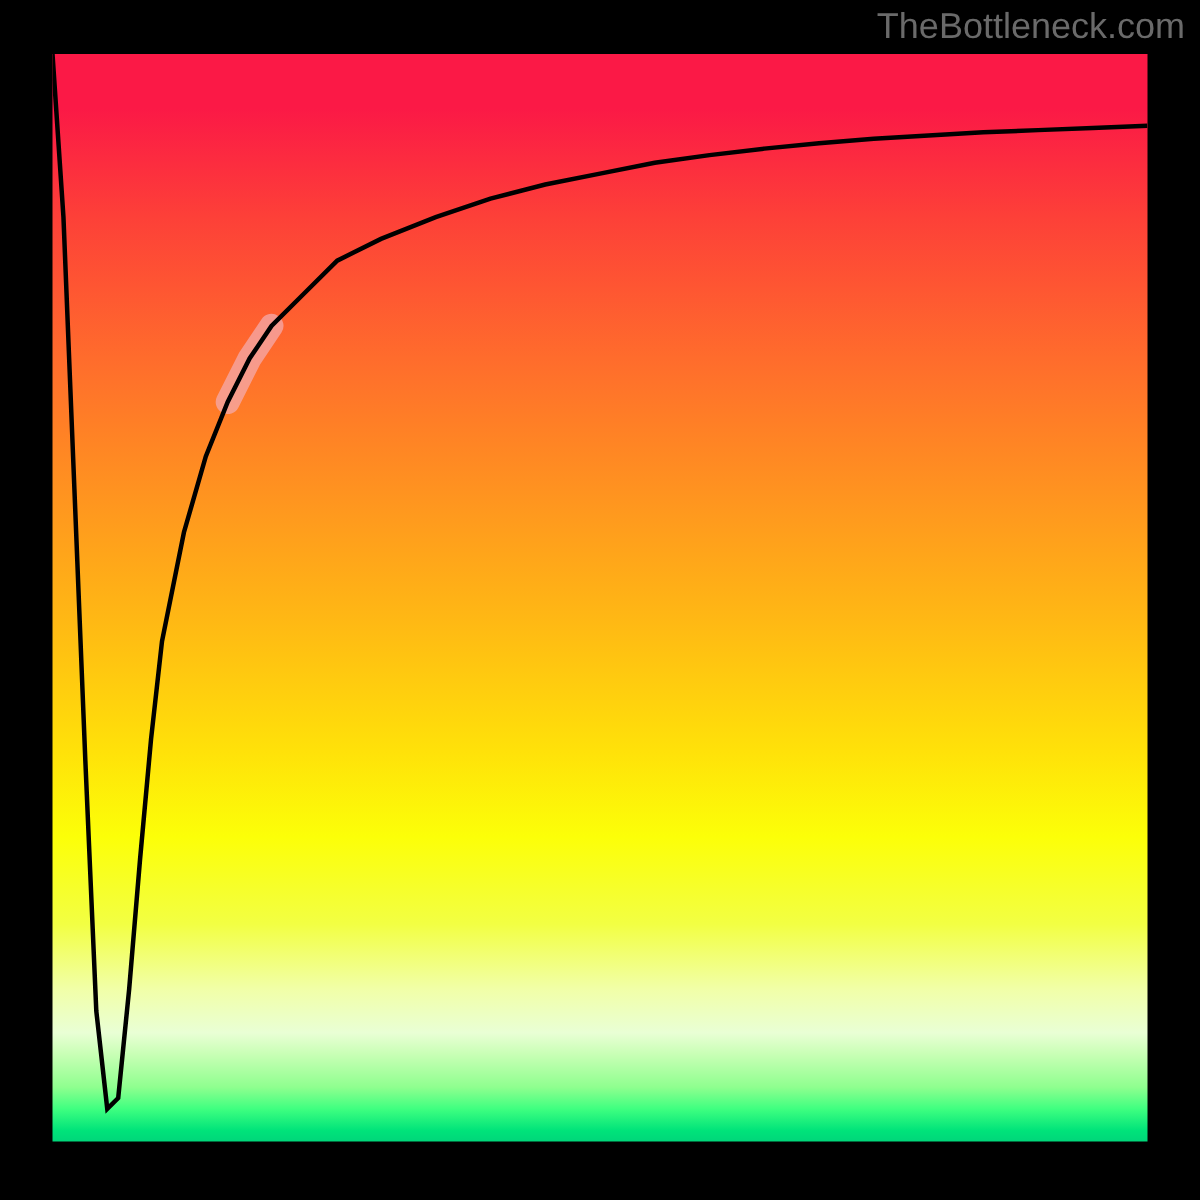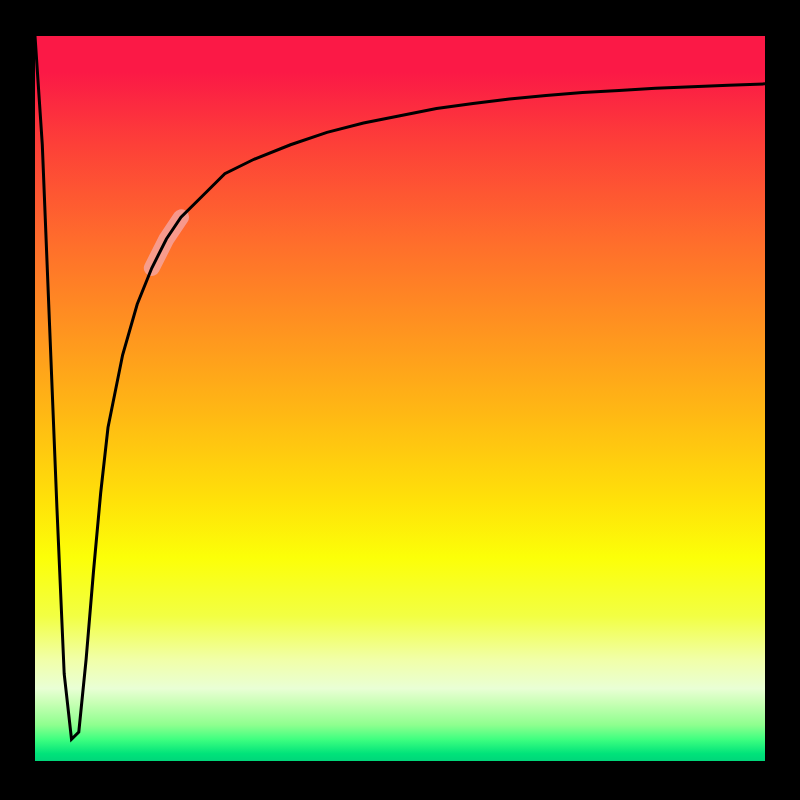--- a/index.html
+++ b/index.html
@@ -71,20 +71,21 @@
     stroke: #000;
     stroke-width: 3;
     fill: none;
   }
 </style>
 </head>
 <body>
 
 <div class="chart-outer">
 
+  <div class="attribution">TheBottleneck.com</div>
 
   <div class="plot-area">
     <svg class="curve-svg" viewBox="0 0 730 725" preserveAspectRatio="none">
       <path id="highlight-path" class="highlight" d="M116.80 232.00 L131.40 203.00 L146.00 181.25"></path>
       <path id="curve-path" class="curve" d="M0.00 0.00 L7.30 108.75 L14.60 290.00 L21.90 471.25 L29.20 638.00 L36.50 703.25 L43.80 696.00 L51.10 623.50 L58.40 536.50 L65.70 456.75 L73.00 391.50 L87.60 319.00 L102.20 268.25 L116.80 232.00 L131.40 203.00 L146.00 181.25 L167.90 159.50 L189.80 137.75 L219.00 123.25 L255.50 108.75 L292.00 96.42 L328.50 87.00 L365.00 79.75 L401.50 72.50 L438.00 67.42 L474.50 63.08 L511.00 59.45 L547.50 56.55 L584.00 54.38 L620.50 52.20 L657.00 50.75 L693.50 49.30 L730.00 47.85"></path>
     </svg>
   </div>
 
 </div>
 

